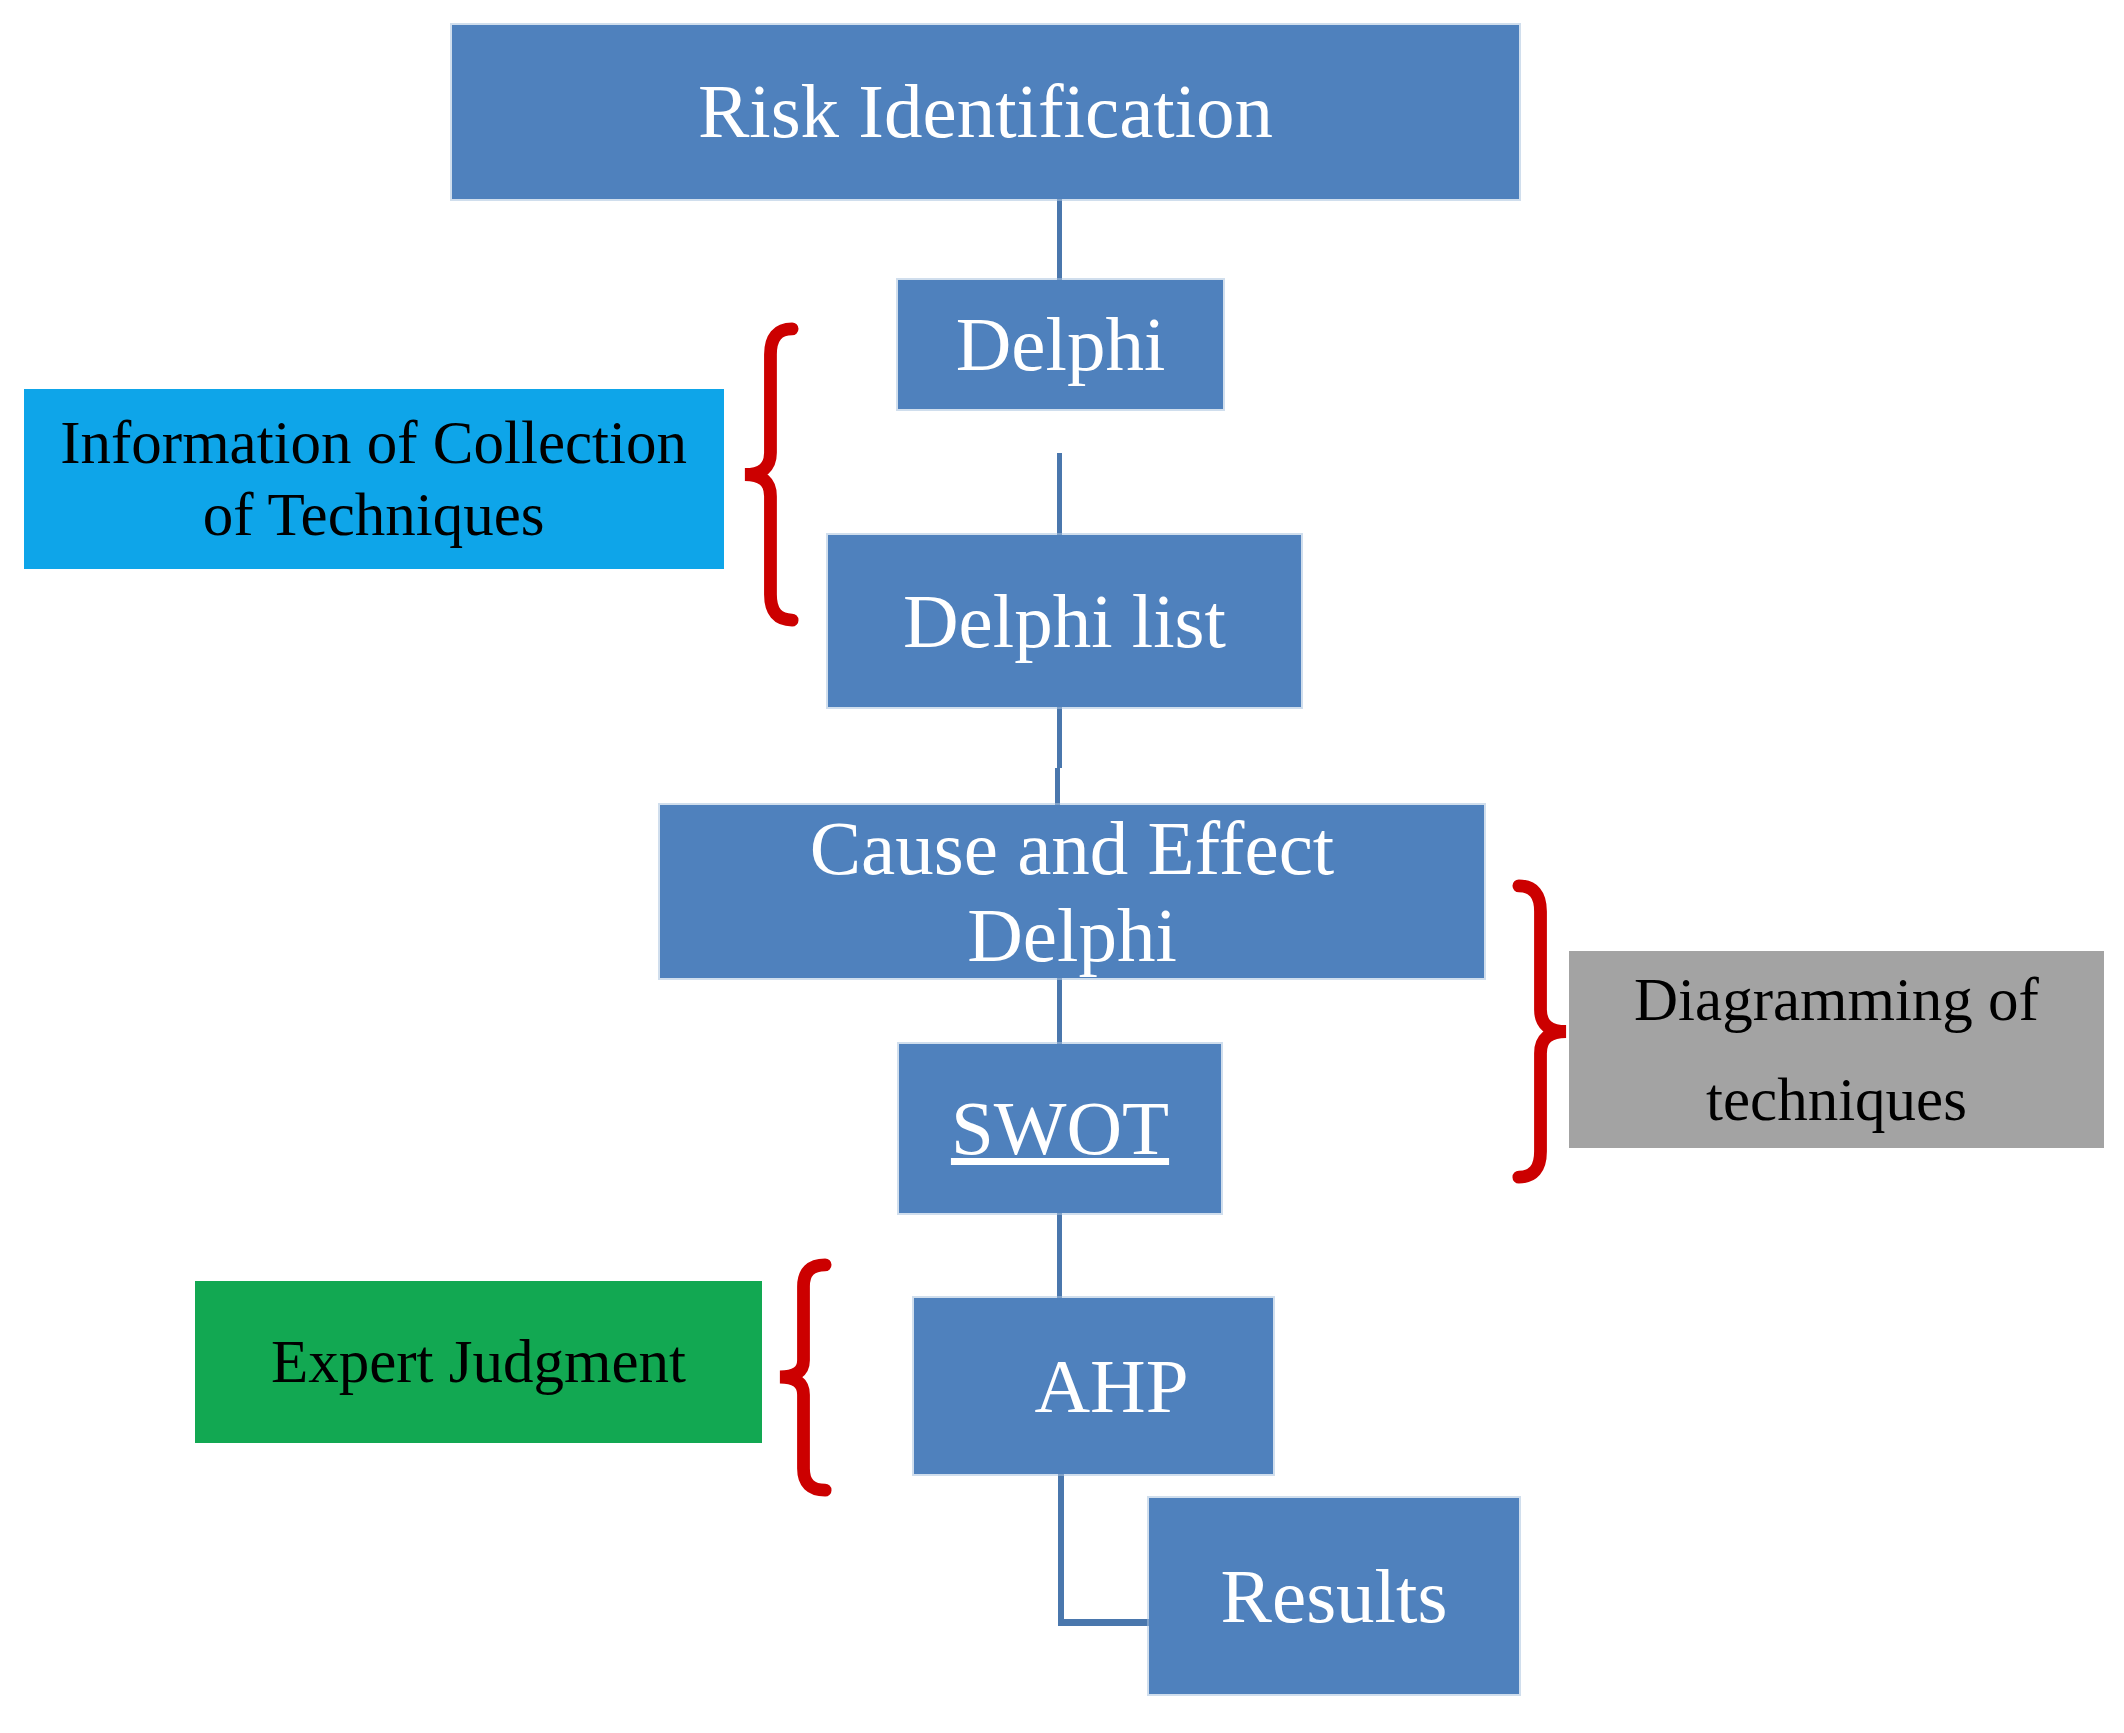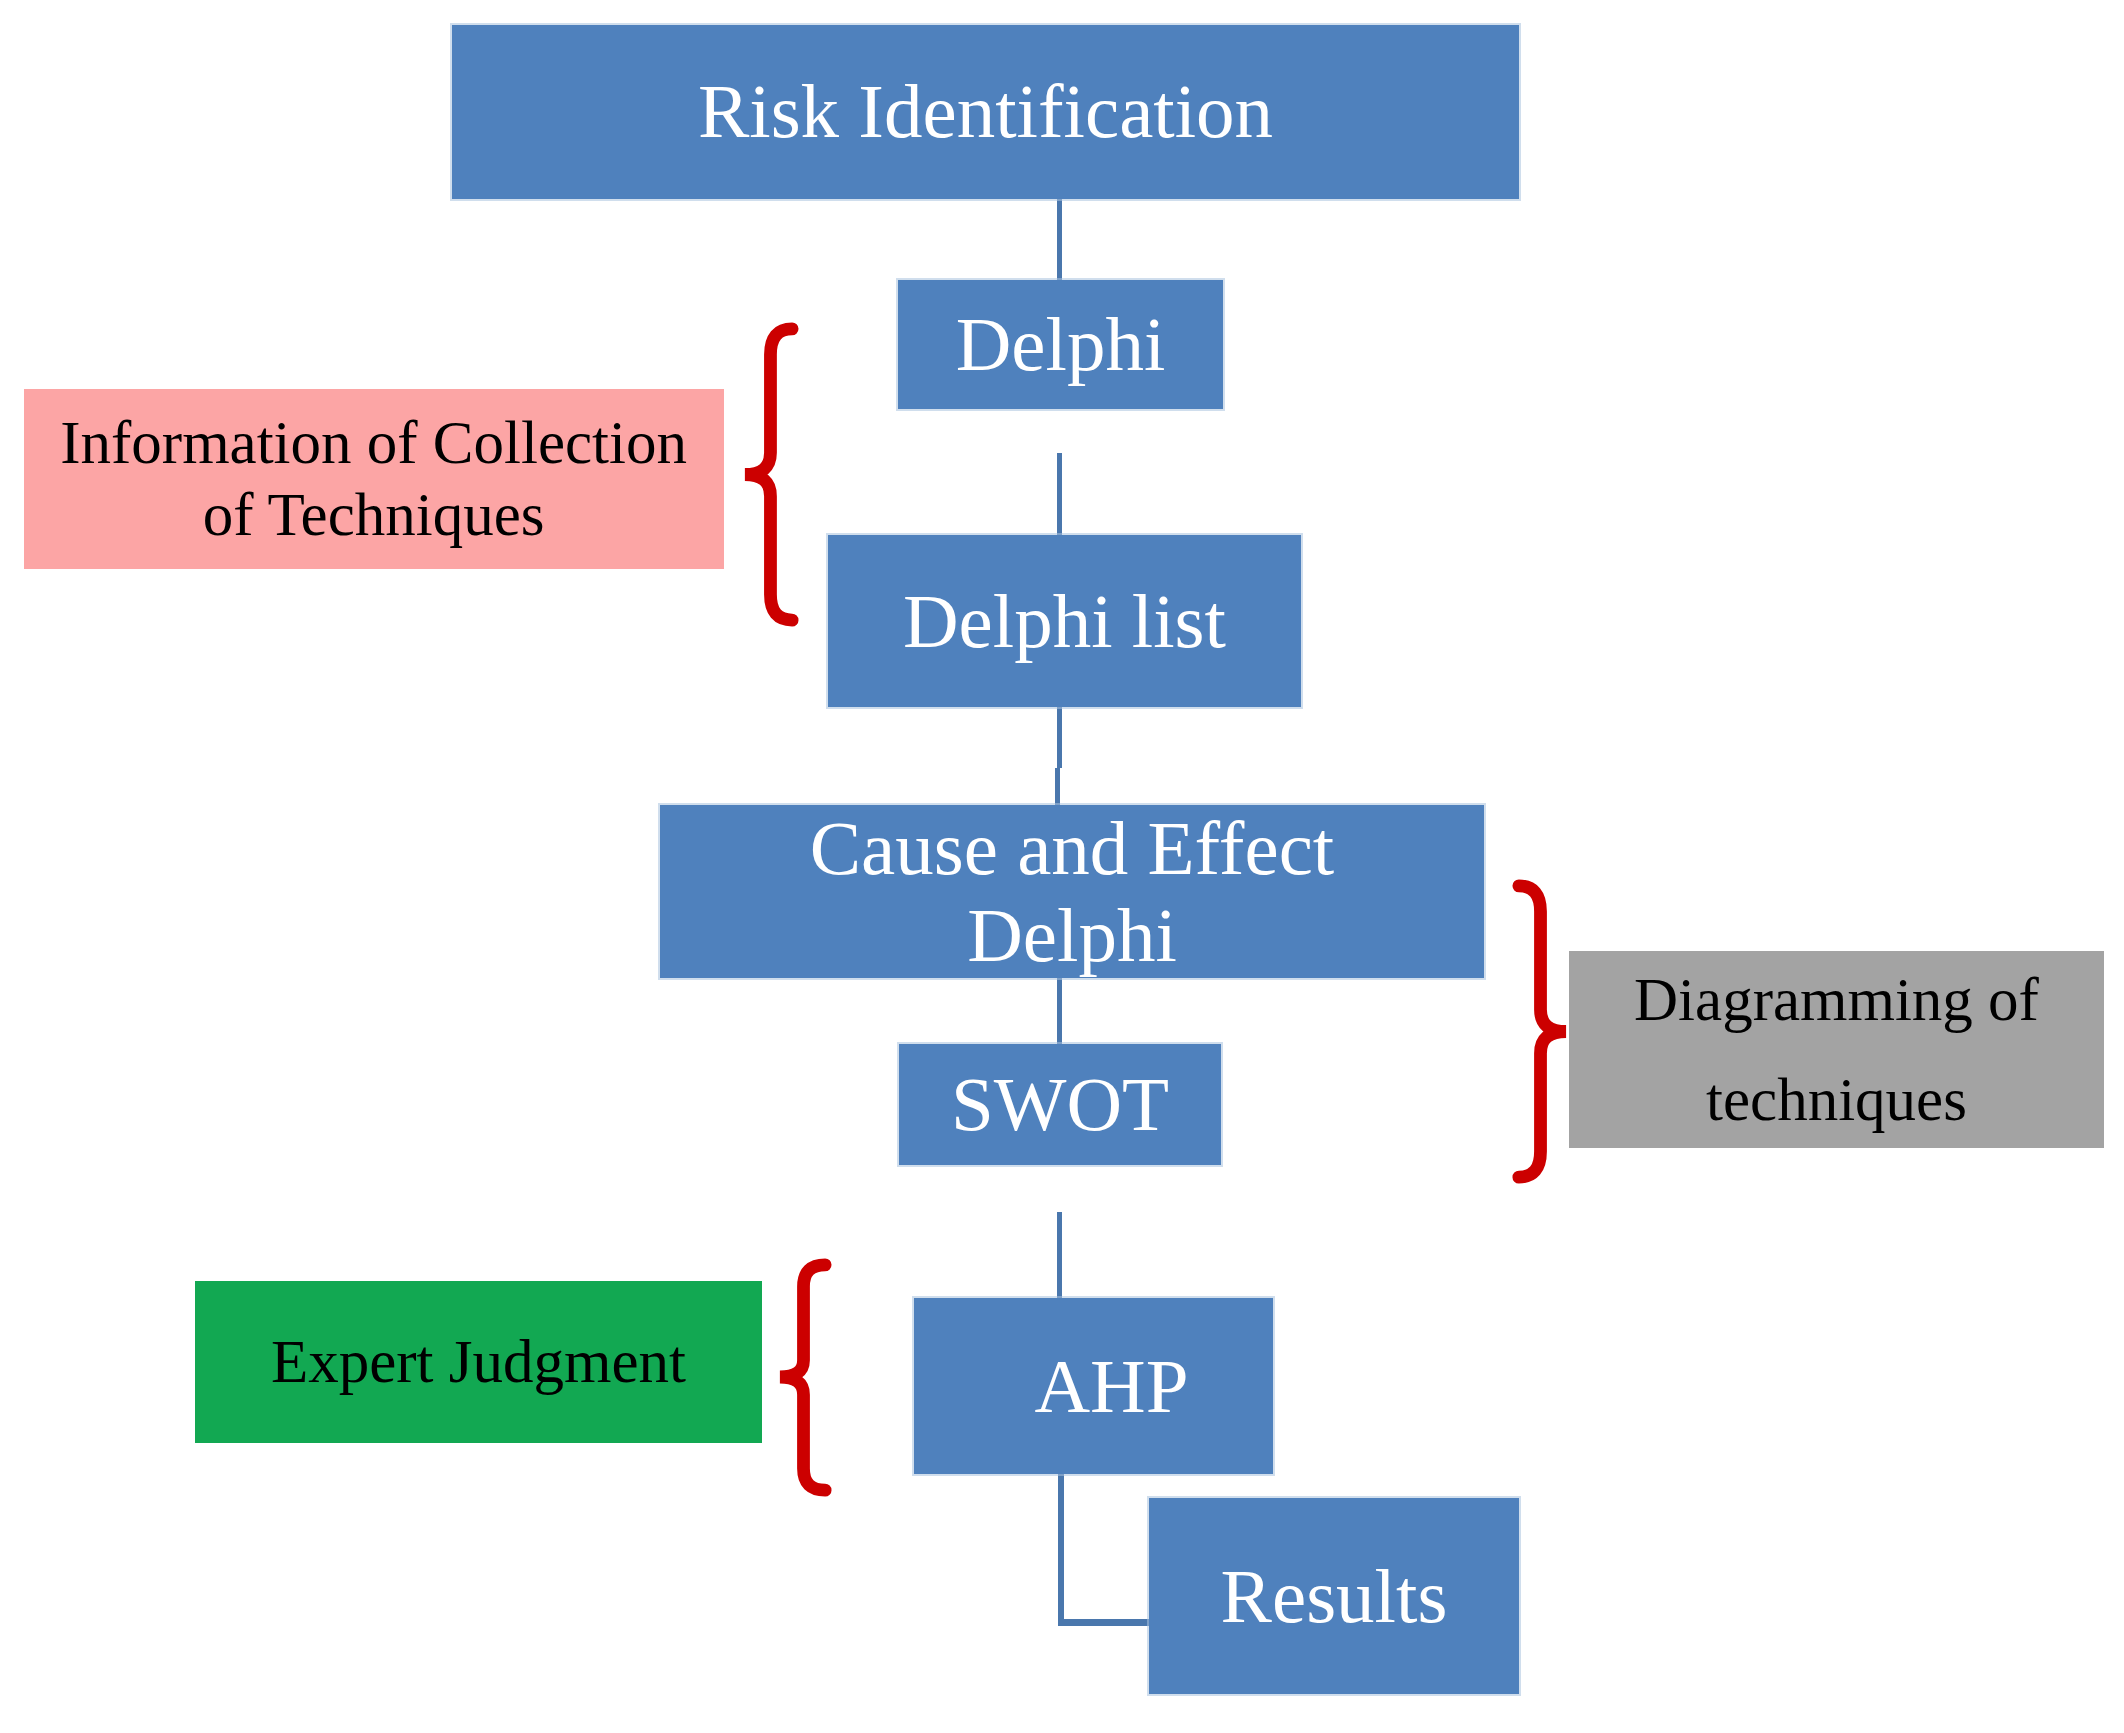--- a/index.html
+++ b/index.html
@@ -32,21 +32,21 @@
     position: absolute;
     color: #000000;
     display: flex;
     flex-direction: column;
     align-items: center;
     justify-content: center;
     text-align: center;
     font-size: 61px;
     line-height: 1.18;
   }
-  .label-sage   { background: #fca5a5; }
+  .label-sage   { background: #0ea5e9; }
   .label-lime   { background: #a3a3a3; gap: 28px; }
   .label-green  { background: #12a852; }
   .vline, .hline {
     position: absolute;
     background: #4a77ad;
   }
   .brace {
     position: absolute;
   }
   .node span, .label-box span { display: block; }
@@ -75,21 +75,21 @@
 
   <div class="node" style="left:828px; top:535px; width:473px; height:172px;">
     <span>Delphi list</span>
   </div>
 
   <div class="node" style="left:660px; top:805px; width:824px; height:173px;">
     <span>Cause and Effect</span>
     <span>Delphi</span>
   </div>
 
-  <div class="node" style="left:899px; top:1044px; width:322px; height:121px;">
+  <div class="node" style="left:899px; top:1044px; width:322px; height:169px;text-decoration:underline;">
     <span>SWOT</span>
   </div>
 
   <div class="node" style="left:914px; top:1298px; width:323px; height:176px;padding-left:36px;">
     <span>AHP</span>
   </div>
 
   <div class="node" style="left:1149px; top:1498px; width:370px; height:196px;">
     <span>Results</span>
   </div>

